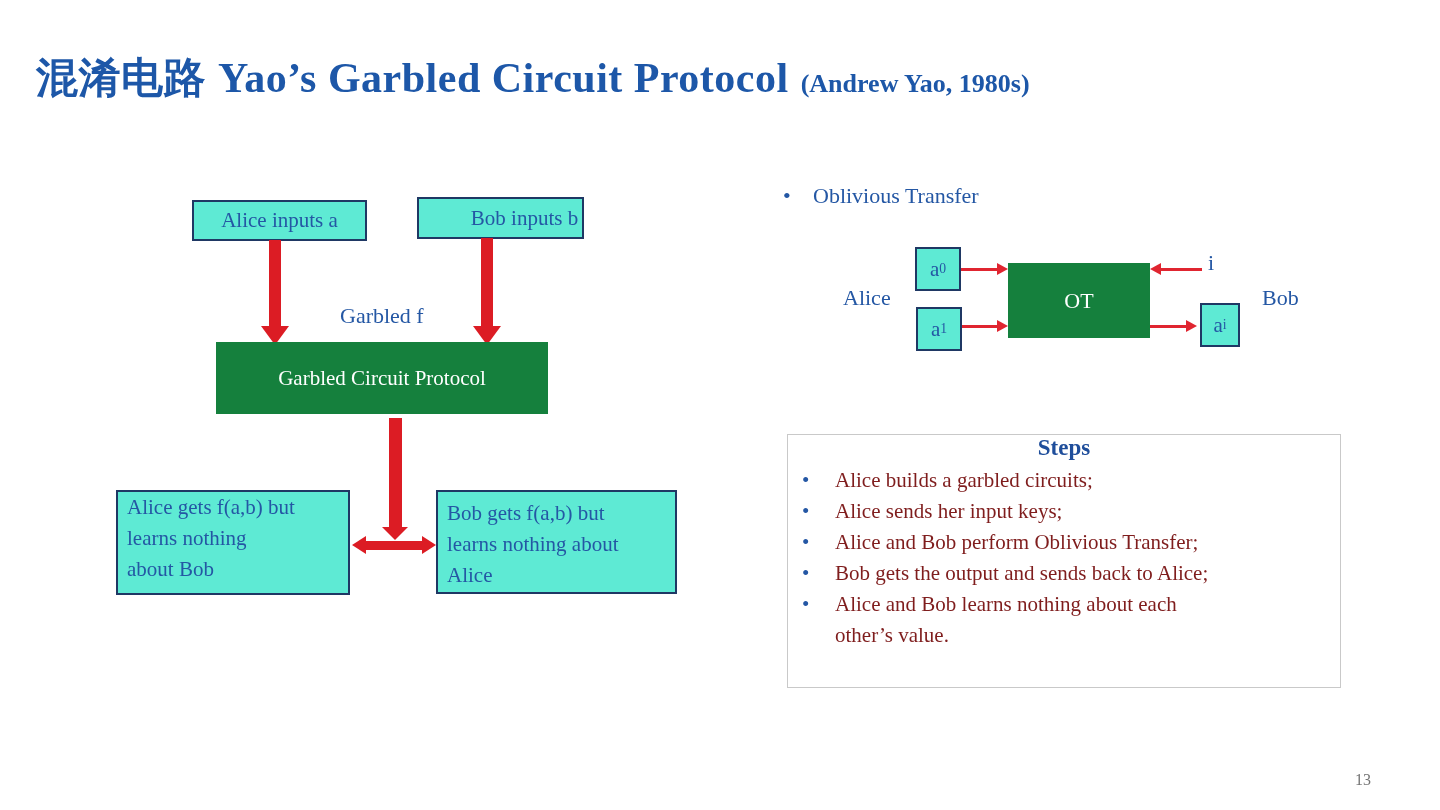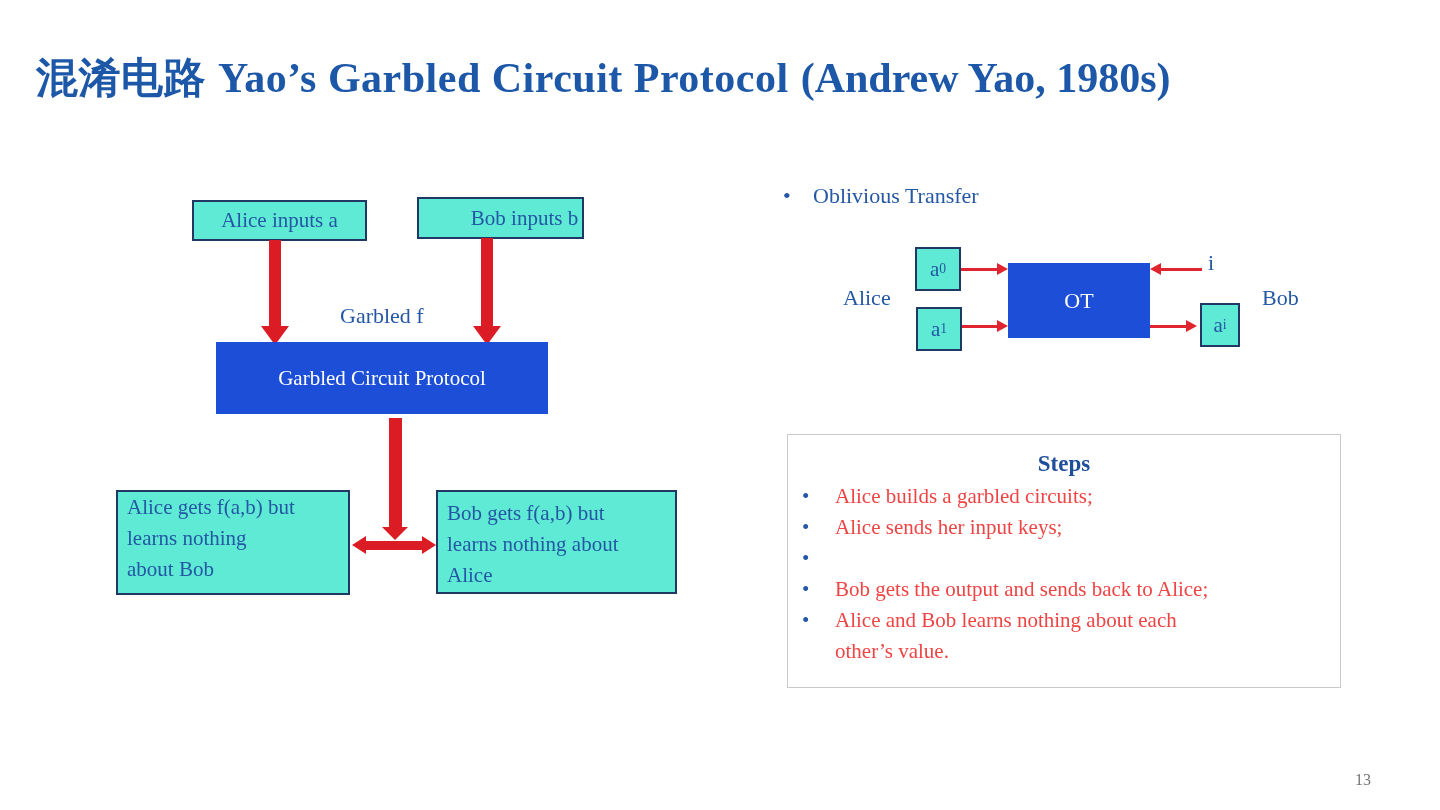--- a/index.html
+++ b/index.html
@@ -9,32 +9,32 @@
     font-family:Liberation Serif, serif;
   }
   
   .title {
     position:absolute; left:36px; top:50px; margin:0;
     white-space:nowrap; color:#1d57a8; font-weight:bold;
     display:flex; align-items:baseline;
   }
   .title-main { font-size:42px; letter-spacing:0.5px; }
   .title-cn { margin-right:12px; }
-  .title-paren { font-size:42px; margin-left:12px; }
+  .title-paren { font-size:26px; margin-left:12px; }
 
   
   .blue-box {
     position:absolute; border:2px solid #1f3864; background:#5eead4;
     color:#2457a4; font-size:21px;
     display:flex; align-items:center; justify-content:center;
     box-sizing:border-box;
   }
   .blue-box.left-text { justify-content:flex-start; align-items:flex-start; }
   .red-box {
-    position:absolute; background:#1d4ed8; color:#ffffff; font-size:21px;
+    position:absolute; background:#15803d; color:#ffffff; font-size:21px;
     display:flex; align-items:center; justify-content:center;
     box-sizing:border-box;
   }
   .label { position:absolute; color:#2457a4; font-size:22px; white-space:nowrap; }
   .shaft-v { position:absolute; background:#dc1c24; }
   .shaft-h { position:absolute; background:#dc1c24; }
   .tri { position:absolute; width:0; height:0; }
   .tri-down-big   { border-left:14px solid transparent; border-right:14px solid transparent; border-top:19px solid #dc1c24; }
   .tri-down-squat { border-left:13px solid transparent; border-right:13px solid transparent; border-top:13px solid #dc1c24; }
   .tri-left-big   { border-top:9px solid transparent; border-bottom:9px solid transparent; border-right:14px solid #dc1c24; }
@@ -61,26 +61,26 @@
   .i-lbl      { left:1208px; top:250px; }
   .a0-box { left:915px;  top:247px; width:46px; height:44px; font-size:21px; }
   .a1-box { left:916px;  top:307px; width:46px; height:44px; font-size:21px; }
   .ot-box { left:1008px; top:263px; width:142px; height:75px; font-size:22px; }
   .ai-box { left:1200px; top:303px; width:40px;  height:44px; font-size:21px; }
 
   
   .steps-box {
     position:absolute; left:787px; top:434px; width:554px; height:254px;
     border:1px solid #c9c9c9; background:#ffffff; box-sizing:border-box;
-    padding-top:16px;
+    padding-top:0;
   }
   .steps-title { text-align:center; color:#1f4e9b; font-weight:bold; font-size:23px; margin:0 0 4px 0; }
   .step-row { display:flex; padding-left:14px; }
   .step-bullet { width:33px; color:#2457a4; font-size:21px; line-height:31px; flex:none; }
-  .step-text { color:#ef4444; font-size:21px; line-height:31px; }
+  .step-text { color:#7f1d1d; font-size:21px; line-height:31px; }
 
   .page-number { position:absolute; left:1318px; top:771px; color:#757575; font-size:16px;margin-left:37px; }
 </style>
 </head>
 <body>
 
 <div class="slide">
 
   <h1 class="title">
       <span class="title-main"><span class="title-cn">混淆电路</span><span>Yao’s Garbled Circuit Protocol</span></span>
@@ -152,20 +152,21 @@
     <div class="step-row">
       <span class="step-bullet">•</span>
       <span class="step-text prewrap">Alice builds a garbled circuits;</span>
     </div>
     <div class="step-row">
       <span class="step-bullet">•</span>
       <span class="step-text prewrap">Alice sends her input keys;</span>
     </div>
     <div class="step-row">
       <span class="step-bullet">•</span>
+      <span class="step-text prewrap">Alice and Bob perform Oblivious Transfer;</span>
     </div>
     <div class="step-row">
       <span class="step-bullet">•</span>
       <span class="step-text prewrap">Bob gets the output and sends back to Alice;</span>
     </div>
     <div class="step-row">
       <span class="step-bullet">•</span>
       <span class="step-text prewrap">Alice and Bob learns nothing about each
 other’s value.</span>
     </div>

